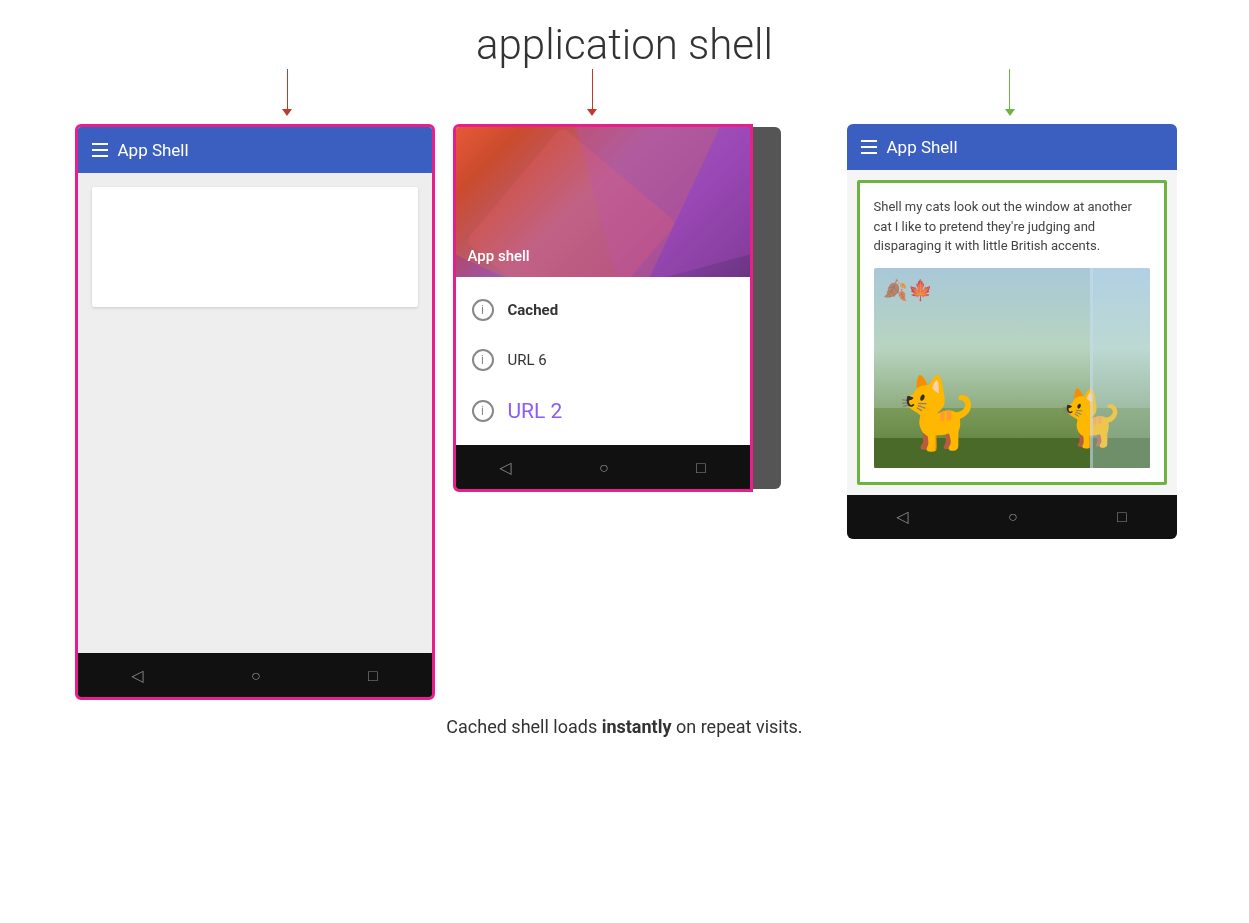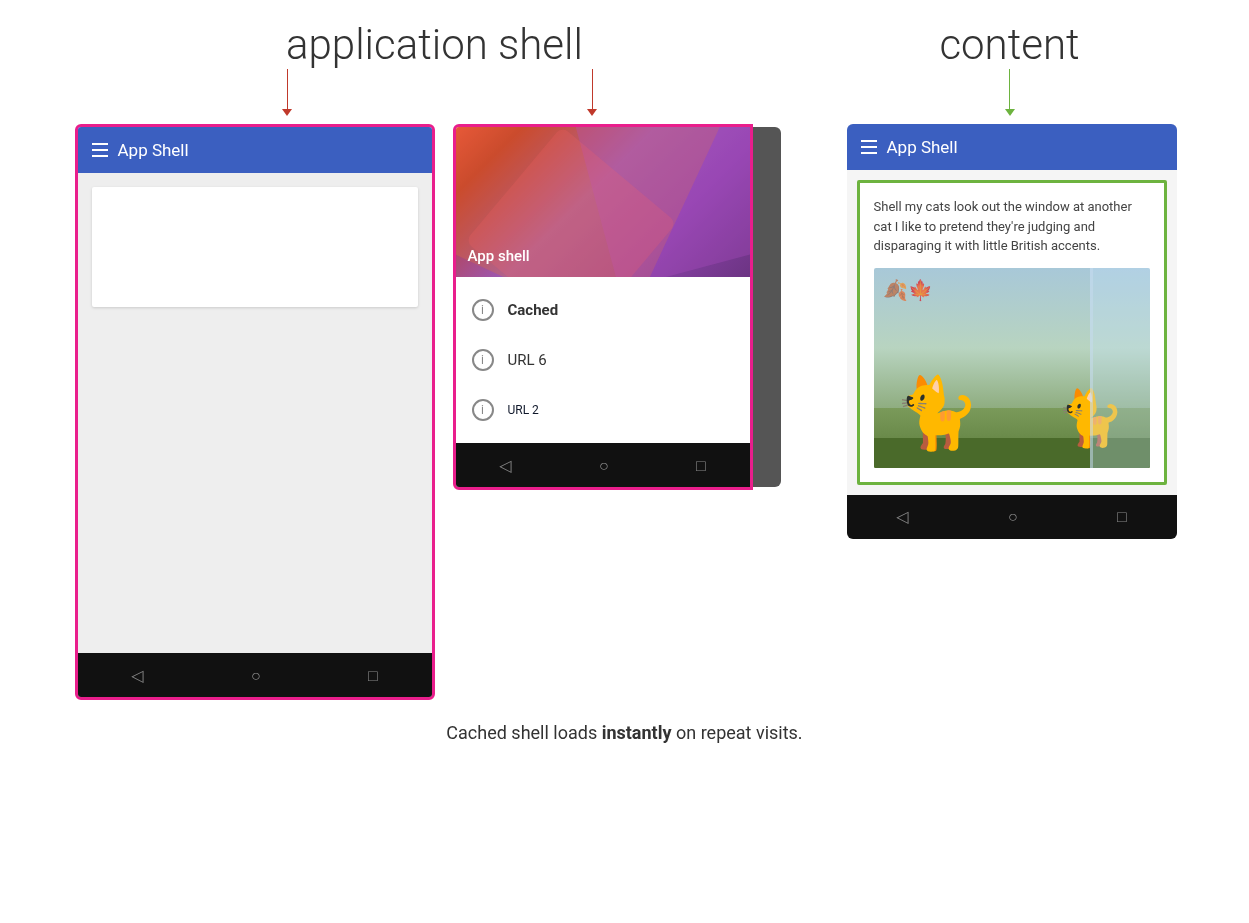--- a/index.html
+++ b/index.html
@@ -17,23 +17,20 @@
 
   </style>
 </head>
 <body>
 
 <div style="display:flex; flex-direction:column; align-items:center; width:100%; height:100%;">
 
   <div style="display:flex; flex-direction:row; align-items:flex-end; justify-content:space-between; width:1100px; margin-bottom:0;text-align:right;">
     <div style="flex:1; display:flex; justify-content:center;">
       <span style="font-size:42px; color:#333; font-weight:300;">application shell</span>
-    </div>
-    <div style="flex:0 0 330px; display:flex; justify-content:center; margin-left:50px;">
-      <span style="font-size:42px; color:#333; font-weight:300;">content</span>
     </div>
   </div>
 
   <div style="display:flex; flex-direction:row; align-items:flex-start; justify-content:space-between; width:1100px; height:55px; position:relative;">
 
     <div style="flex:1; display:flex; justify-content:space-around; padding: 0 30px;">
 
       <div style="display:flex;flex-direction:column;align-items:center;margin-left:30px;">
         <div style="width:1px; height:40px; background:#c0392b;"></div>
         <div style="width:0;height:0;border-left:5px solid transparent;border-right:5px solid transparent;border-top:7px solid #c0392b;"></div>
@@ -96,21 +93,21 @@
               <div style="display:flex;align-items:center;padding:14px 16px;gap:14px;">
                 <div style="width:22px;height:22px;border:2px solid #888;border-radius:50%;display:flex;align-items:center;justify-content:center;font-size:12px;color:#888;flex-shrink:0;">i</div>
                 <span style="font-size:15px;color:#333;font-weight:700;">Cached</span>
               </div>
               <div style="display:flex;align-items:center;padding:14px 16px;gap:14px;">
                 <div style="width:22px;height:22px;border:2px solid #888;border-radius:50%;display:flex;align-items:center;justify-content:center;font-size:12px;color:#888;flex-shrink:0;">i</div>
                 <span style="font-size:15px;color:#333;">URL 6</span>
               </div>
               <div style="display:flex;align-items:center;padding:14px 16px;gap:14px;">
                 <div style="width:22px;height:22px;border:2px solid #888;border-radius:50%;display:flex;align-items:center;justify-content:center;font-size:12px;color:#888;flex-shrink:0;">i</div>
-                <span style="font-size:12px;color:#0f172a;">URL 2</span>
+                <span style="font-size:21px;color:#8b5cf6;">URL 2</span>
               </div>
             </div>
 
             <div style="background:#111; height:44px; display:flex; align-items:center; justify-content:space-around; flex-shrink:0;">
               <span style="color:#888;font-size:16px;">◁</span>
               <span style="color:#888;font-size:16px;">○</span>
               <span style="color:#888;font-size:16px;">□</span>
             </div>
           </div>
 
@@ -155,21 +152,21 @@
         <div style="background:#111; height:44px; display:flex; align-items:center; justify-content:space-around; flex-shrink:0;">
           <span style="color:#888;font-size:16px;">◁</span>
           <span style="color:#888;font-size:16px;">○</span>
           <span style="color:#888;font-size:16px;">□</span>
         </div>
       </div>
     </div>
 
   </div>
 
-  <div style="display:flex; flex-direction:row; align-items:flex-start; justify-content:space-between; width:1100px; margin-top:22px;gap:39px;">
+  <div style="display:flex; flex-direction:row; align-items:flex-start; justify-content:space-between; width:1100px; margin-top:16px;gap:39px;">
     <div style="flex:1; display:flex; justify-content:center;">
       <p style="font-size:18px;color:#333;text-align:center;max-width:400px;">
         <span>Cached shell loads </span><strong>instantly</strong><span> on repeat visits.</span>
       </p>
     </div>
   </div>
 
 </div>
 
 </body></html>

